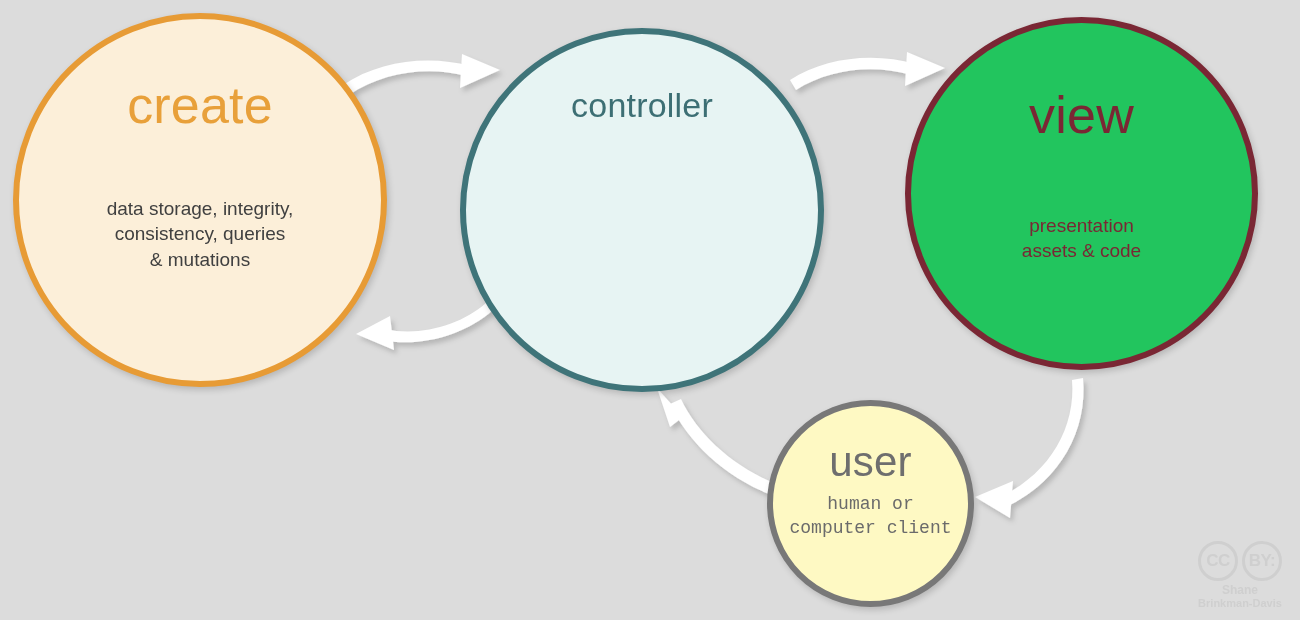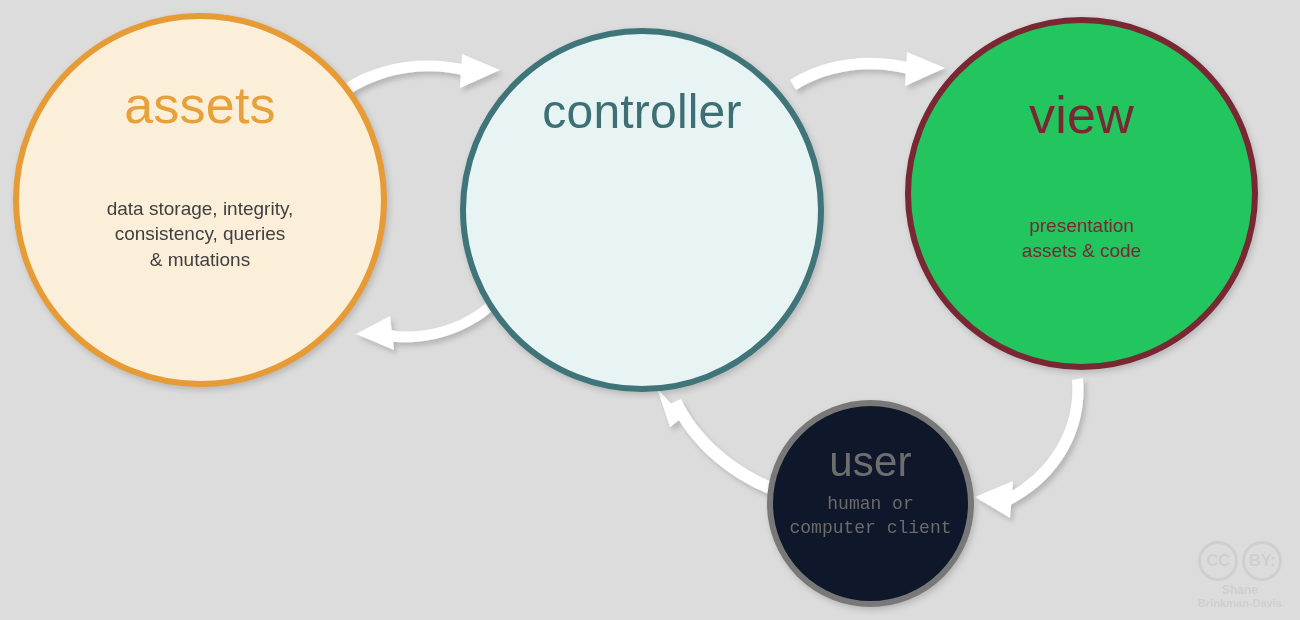--- a/index.html
+++ b/index.html
@@ -78,21 +78,21 @@
     left: 460px;
     top: 28px;
     width: 364px;
     height: 364px;
     background: #e7f4f3;
     border: 6px solid #3f7479;
     box-shadow: 2px 3px 6px rgba(0,0,0,0.17);
   }
   #node-controller .node-title {
     margin-top: 54px;
-    font-size: 48px;
+    font-size: 34px;
     color: #3d6f74;
   }
   #node-controller .node-desc {
     margin-top: 50px;
     font-size: 19px;
     color: #3d6f74;
   }
 
   
   #node-view {
@@ -114,21 +114,21 @@
     font-size: 19px;
     color: #7a2734;
   }
 
   
   #node-user {
     left: 767px;
     top: 400px;
     width: 207px;
     height: 207px;
-    background: #0f172a;
+    background: #fef9c3;
     border: 6px solid #787878;
     box-shadow: 2px 3px 6px rgba(0,0,0,0.17);
   }
   #node-user .node-title {
     margin-top: 35px;
     font-size: 42px;
     color: #6e6e6e;
   }
   #node-user .node-desc {
     margin-top: 10px;
@@ -214,21 +214,21 @@
 
       <g>
         <path d="M777,497 C728,480 688,443 670,404 L681,399 C698,435 735,469 782,486 Z"></path>
         <polygon points="683,417 657,388 670,427"></polygon>
       </g>
 
     </g>
   </svg>
 
   <div class="node" id="node-model">
-    <div class="node-title">assets</div>
+    <div class="node-title">create</div>
     <div class="node-desc">data storage, integrity,
 consistency, queries
 &amp; mutations</div>
   </div>
 
   <div class="node" id="node-controller">
     <div class="node-title">controller</div>
   </div>
 
   <div class="node" id="node-view">

